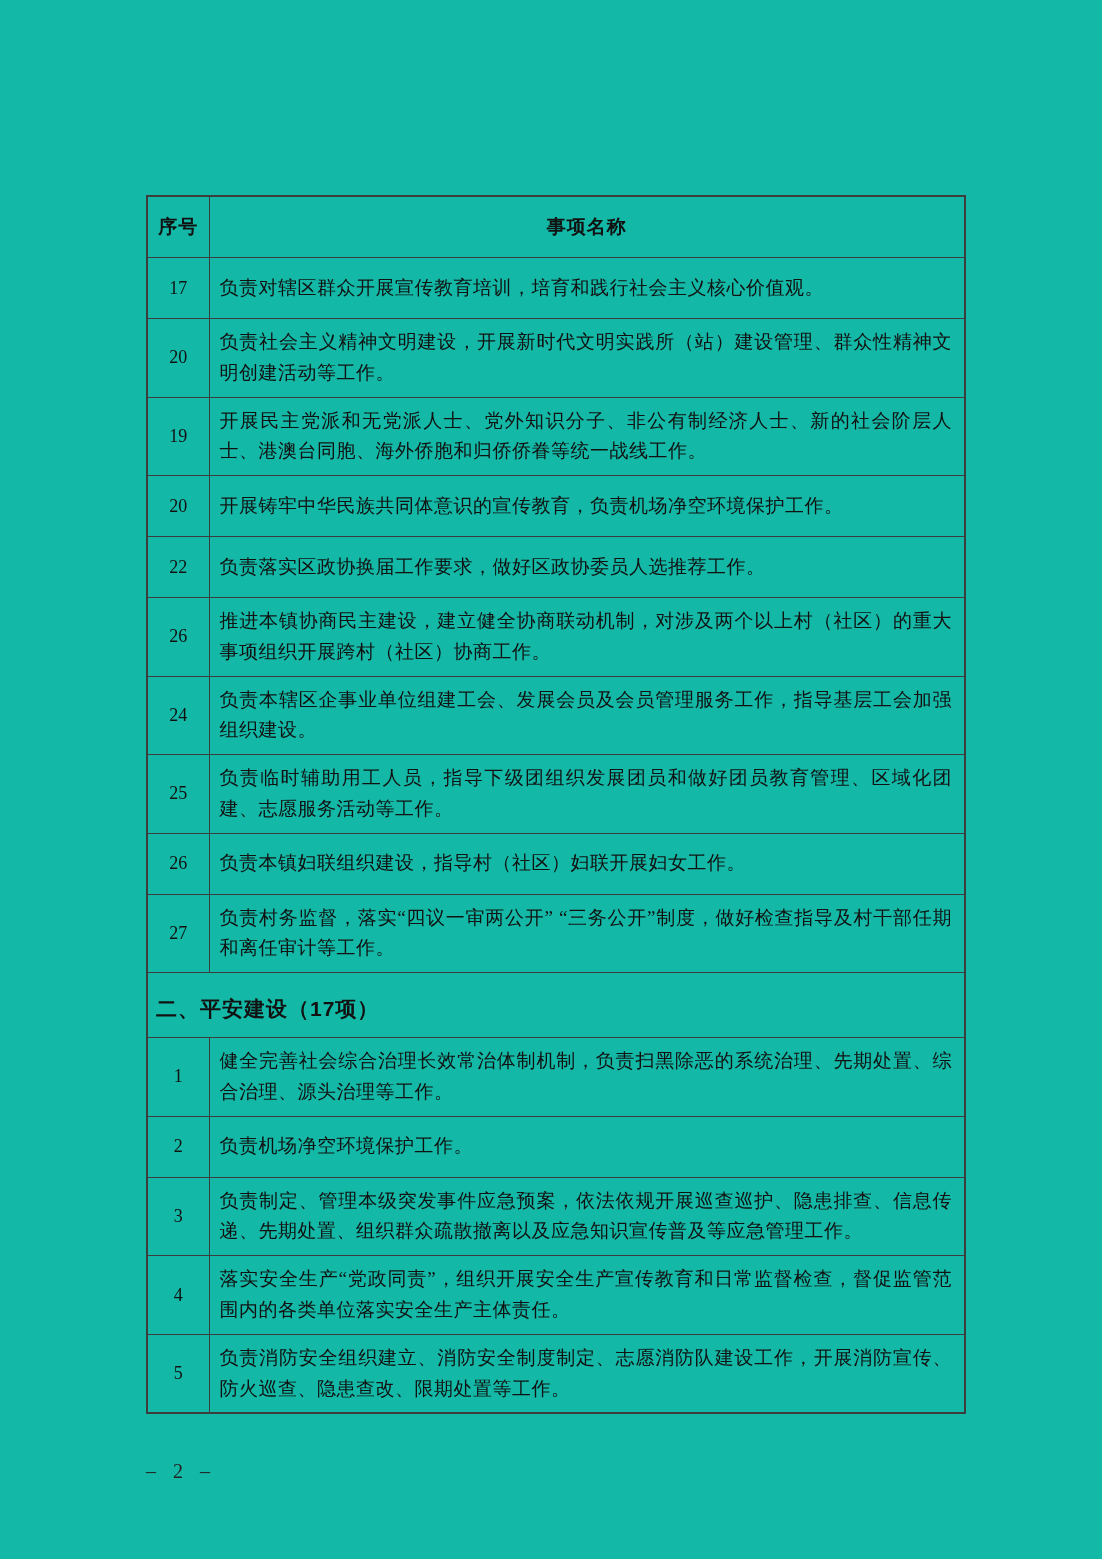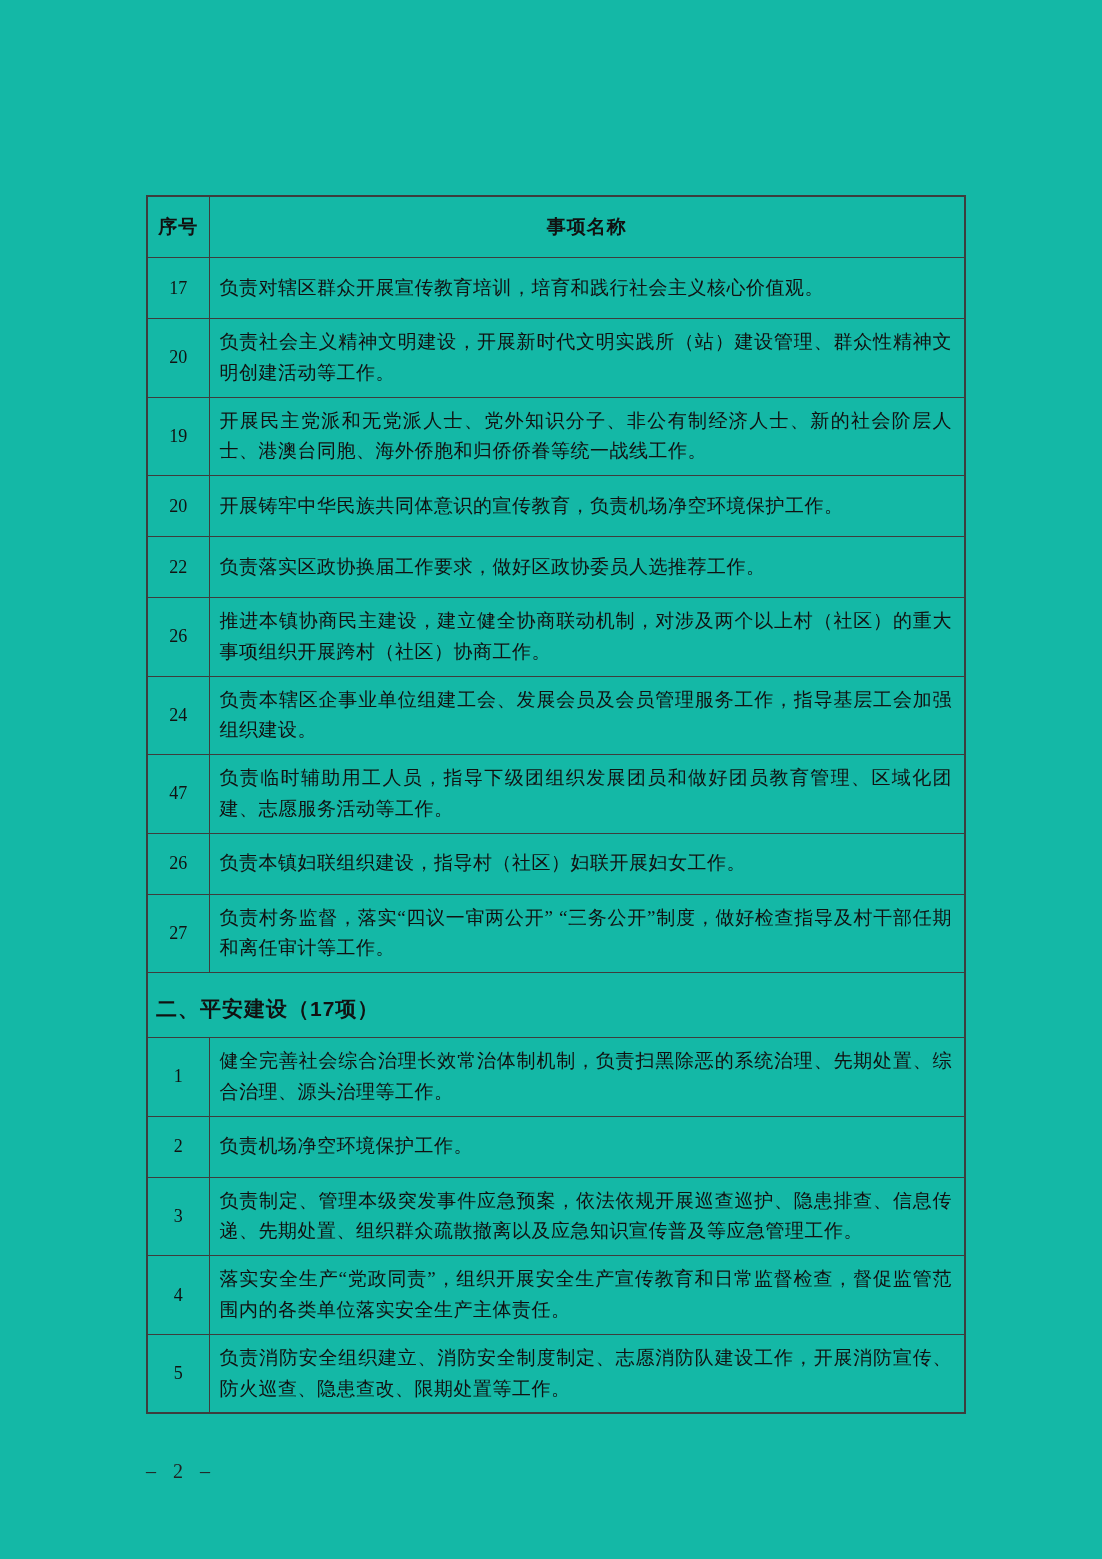--- a/index.html
+++ b/index.html
@@ -114,21 +114,21 @@
         </tr>
         <tr>
           <td class="num-cell">26</td>
           <td class="text-cell">推进本镇协商民主建设，建立健全协商联动机制，对涉及两个以上村（社区）的重大事项组织开展跨村（社区）协商工作。</td>
         </tr>
         <tr>
           <td class="num-cell">24</td>
           <td class="text-cell">负责本辖区企事业单位组建工会、发展会员及会员管理服务工作，指导基层工会加强组织建设。</td>
         </tr>
         <tr>
-          <td class="num-cell">47</td>
+          <td class="num-cell">25</td>
           <td class="text-cell">负责临时辅助用工人员，指导下级团组织发展团员和做好团员教育管理、区域化团建、志愿服务活动等工作。</td>
         </tr>
         <tr>
           <td class="num-cell">26</td>
           <td class="text-cell">负责本镇妇联组织建设，指导村（社区）妇联开展妇女工作。</td>
         </tr>
         <tr>
           <td class="num-cell">27</td>
           <td class="text-cell">负责村务监督，落实“四议一审两公开” “三务公开”制度，做好检查指导及村干部任期和离任审计等工作。</td>
         </tr>

